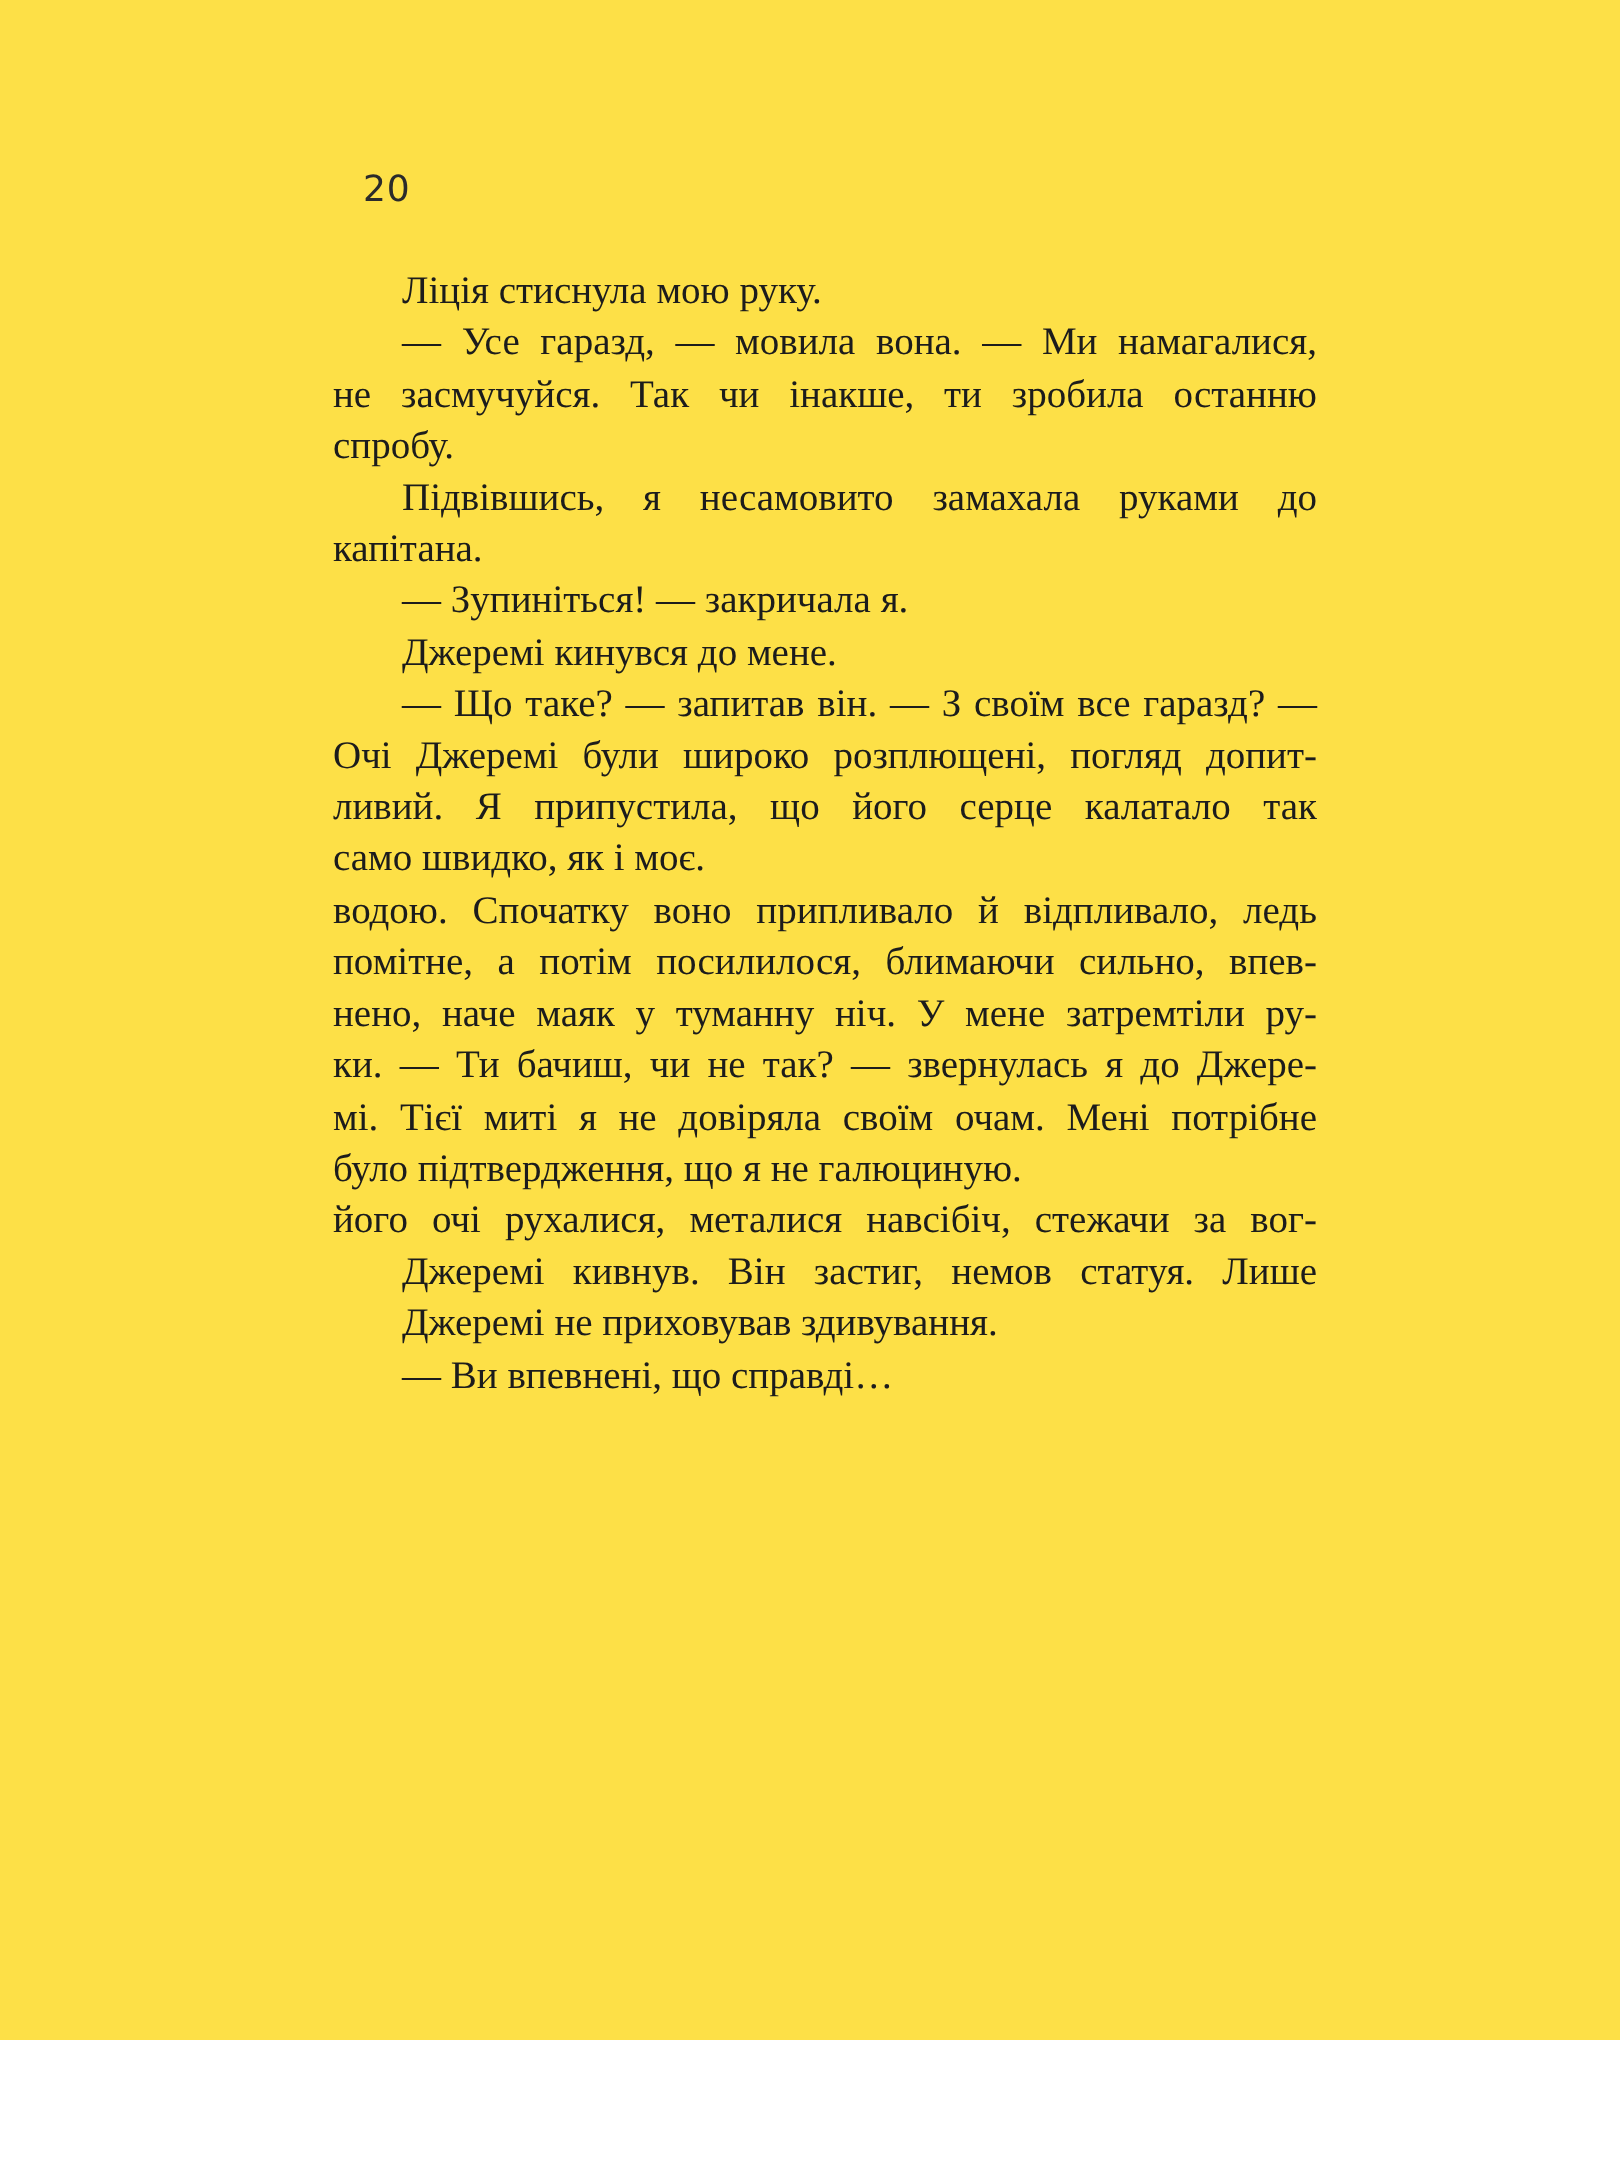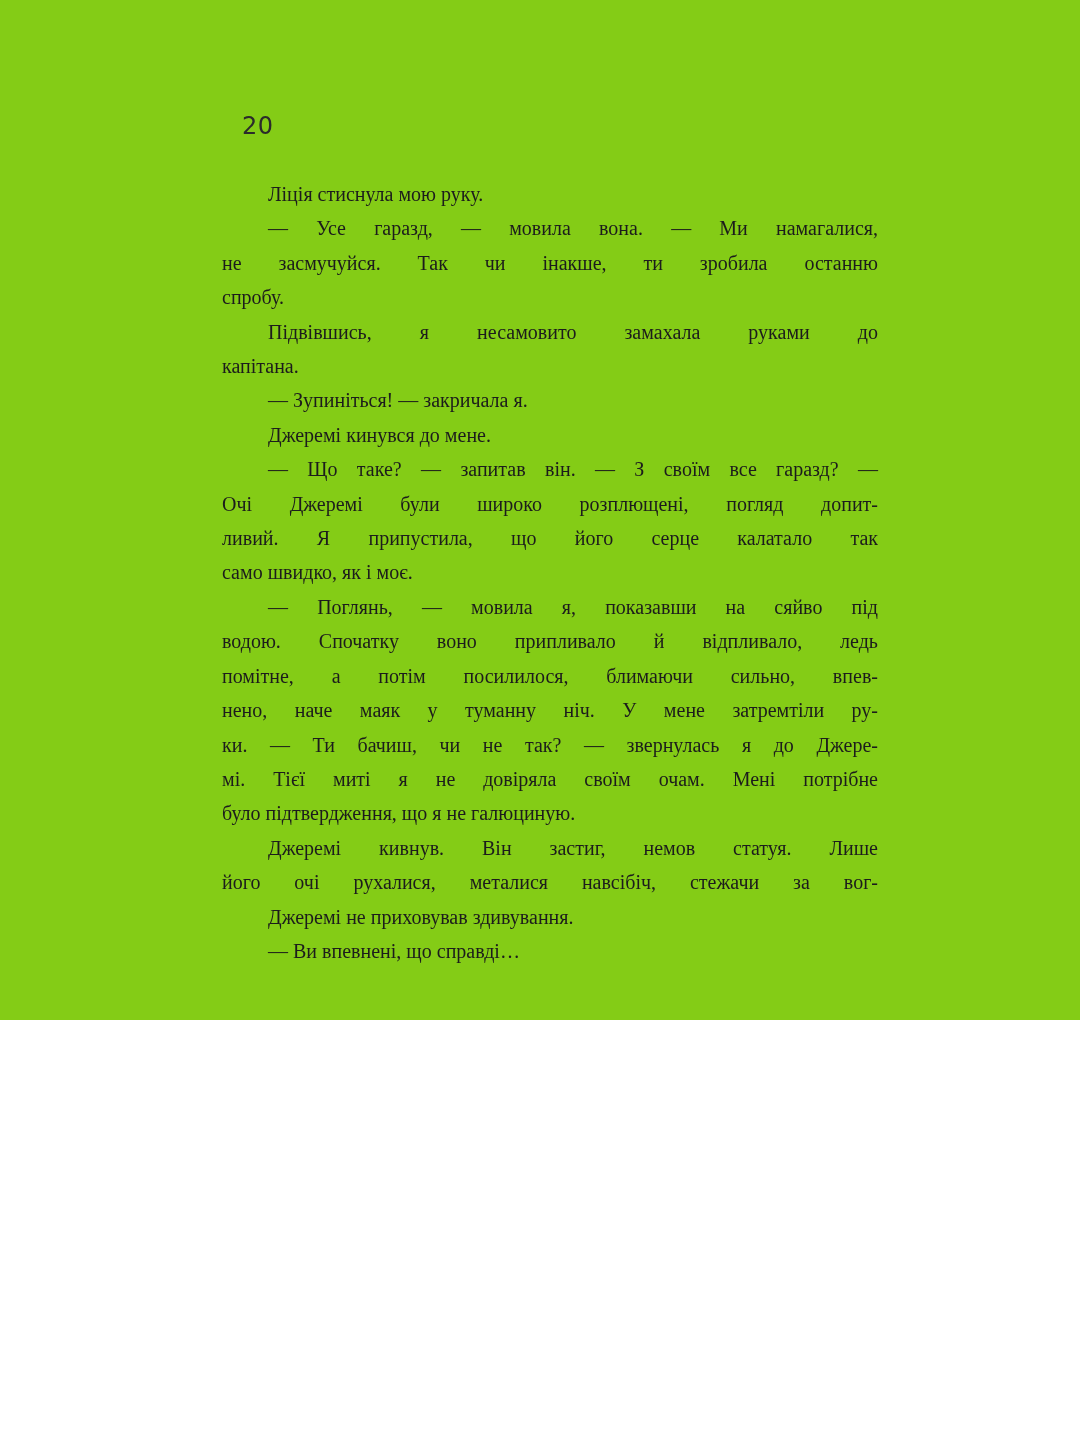--- a/index.html
+++ b/index.html
@@ -3,40 +3,40 @@
 <meta charset="utf-8">
 <style>
   html, body {
     margin: 0;
     padding: 0;
     background: #ffffff;
   }
   .page {
     position: relative;
     width: 1080px;
-    height: 1020px;
-    background: #84cc16;
+    height: 1360px;
+    background: #fde047;
     overflow: hidden;
     font-family: "Liberation Serif", serif;
   }
   .page-number {
     position: absolute;
     left: 242px;
     top: 112px;
     font-family: "DejaVu Sans", sans-serif;
     font-size: 24px;
     letter-spacing: 0.5px;
     color: #2b2b2b;
   }
   .text-body {
     position: absolute;
     left: 222px;
     top: 177px;
     width: 656px;
-    font-size: 20px;
+    font-size: 26px;
     line-height: 34.4px;
     color: #1c1c1c;
   }
   .para { margin: 0; padding: 0; }
   .line {
     text-align: justify;
     text-align-last: justify;
     white-space: normal;
   }
   .line.para-end {
@@ -71,31 +71,30 @@
       <div class="para">
         <div class="line indent para-end">Джеремі кинувся до мене.</div>
       </div>
       <div class="para">
         <div class="line indent">— Що таке? — запитав він. — З своїм все гаразд? —</div>
         <div class="line">Очі Джеремі були широко розплющені, погляд допит-</div>
         <div class="line">ливий. Я припустила, що його серце калатало так</div>
         <div class="line para-end">само швидко, як і моє.</div>
       </div>
       <div class="para">
-        <div class="line indent">— Поглянь, — мовила я, показавши на сяйво під</div>
         <div class="line">водою. Спочатку воно припливало й відпливало, ледь</div>
         <div class="line">помітне, а потім посилилося, блимаючи сильно, впев-</div>
         <div class="line">нено, наче маяк у туманну ніч. У мене затремтіли ру-</div>
         <div class="line">ки. — Ти бачиш, чи не так? — звернулась я до Джере-</div>
         <div class="line">мі. Тієї миті я не довіряла своїм очам. Мені потрібне</div>
         <div class="line para-end">було підтвердження, що я не галюциную.</div>
       </div>
       <div class="para">
+        <div class="line">його очі рухалися, металися навсібіч, стежачи за вог-</div>
         <div class="line indent">Джеремі кивнув. Він застиг, немов статуя. Лише</div>
-        <div class="line">його очі рухалися, металися навсібіч, стежачи за вог-</div>
       </div>
       <div class="para">
         <div class="line indent para-end">Джеремі не приховував здивування.</div>
       </div>
       <div class="para">
         <div class="line indent para-end">— Ви впевнені, що справді…</div>
       </div>
     </div>
 </div>
 

